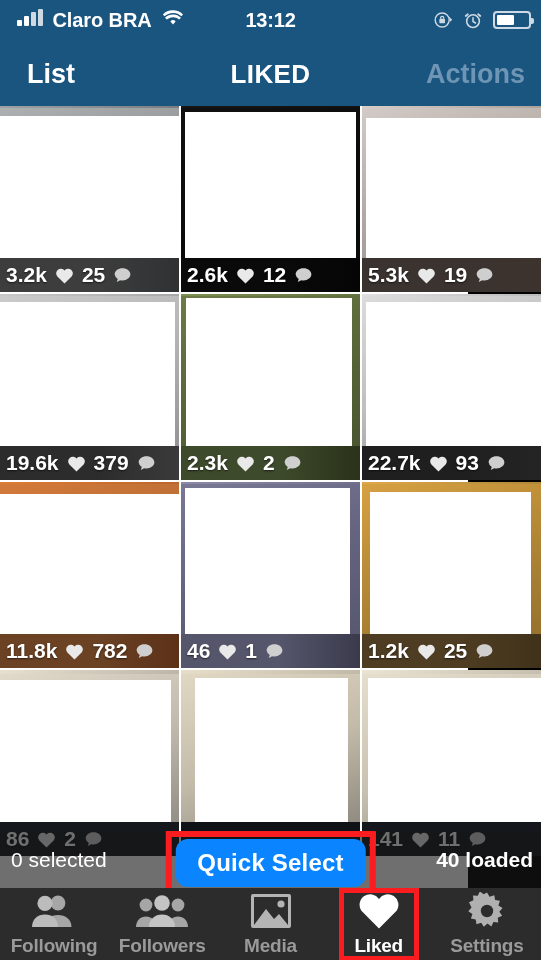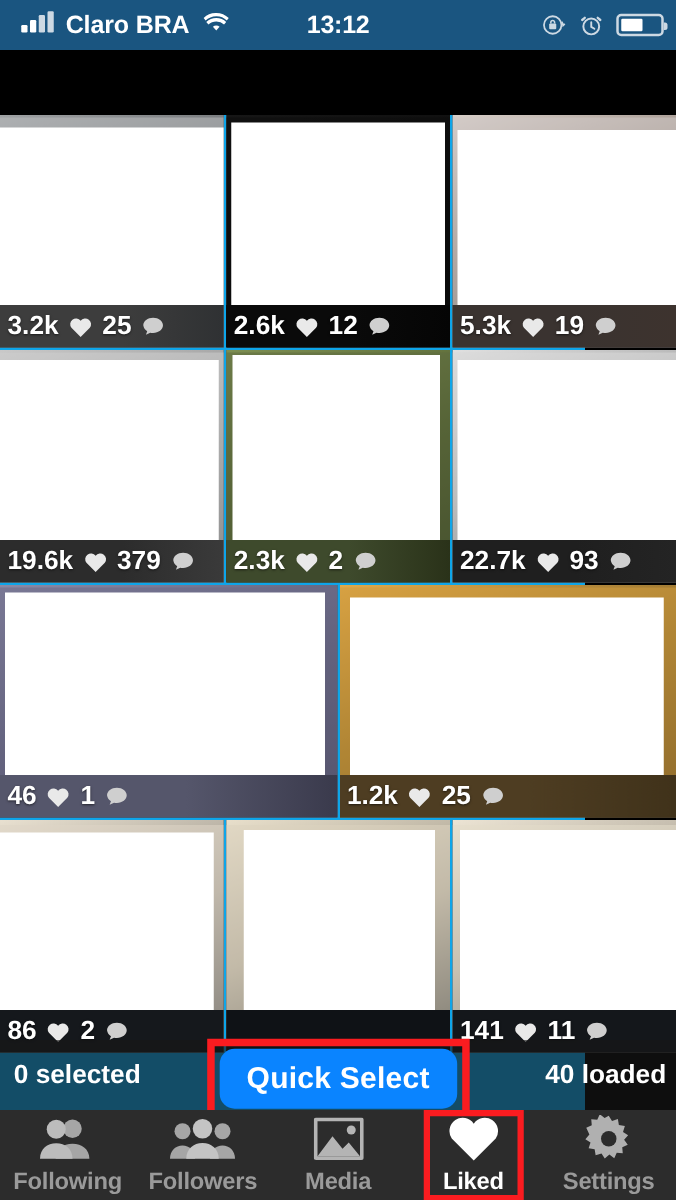--- a/index.html
+++ b/index.html
@@ -129,24 +129,24 @@
     position: absolute;
     right: 16px;
     font-size: 27px;
     font-weight: bold;
     color: #6e96b4;
   }
 
   
   .grid {
     position: absolute;
-    top: 92px; left: 0;
+    top: 106px; left: 0;
     width: 468px;
     height: 852px;
-    background: #0ea5e9;
+    background: #ffffff;
   }
   .grid-row {
     display: flex;
     width: 541px;
     height: 186px;
     gap: 2px;
     margin-bottom: 2px;
   }
   .cell {
     position: relative;
@@ -201,21 +201,21 @@
     height: 56px;
     background: rgba(22,22,22,0.62);
     z-index: 10;
     display: flex;
     align-items: center;
   }
   .selected-label {
     position: absolute;
     left: 11px;
     font-size: 21px;
-    font-weight: bold;
+    font-weight: normal;
     color: #ffffff;
   }
   .loaded-label {
     position: absolute;
     right: 8px;
     font-size: 21px;
     font-weight: bold;
     color: #ffffff;
     text-align: right;
   }
@@ -310,20 +310,25 @@
         <circle cx="12" cy="13.4" r="7.6" fill="none" stroke="#cdd9e3" stroke-width="1.9"></circle>
         <path d="M12 9.4v4.4l3 1.8" fill="none" stroke="#cdd9e3" stroke-width="1.8" stroke-linecap="round"></path>
         <path d="M5.8 5.1 3.3 7.2M18.2 5.1l2.5 2.1" fill="none" stroke="#cdd9e3" stroke-width="2.2" stroke-linecap="round"></path>
       </svg>
       <div class="battery">
         <div class="battery-fill" id="battery-fill" style="width: 55%;"></div>
       </div>
     </div>
   </div>
 
+  <div class="nav-bar">
+    <div class="nav-left">List</div>
+    <div class="nav-title">LIKED</div>
+    <div class="nav-right">Actions</div>
+  </div>
 
   <div class="grid" id="grid">
       <div class="grid-row">
         <div class="cell">
           <div class="backdrop" style="background: linear-gradient(160deg, rgb(159, 162, 164) 0%, rgb(93, 96, 99) 48%, rgb(47, 49, 51) 100%);"></div>
           <div class="backdrop" style="background: rgb(185, 187, 189); opacity: 0.55; inset: 2px 0px 0px;"></div>
           <div class="plate" style="inset: 10px 0px 34px;"></div>
           <div class="caption">
             <div class="strip" style="background: linear-gradient(90deg, rgb(61, 61, 61) 0%, rgb(61, 61, 61) 55%, rgba(0, 0, 0, 0) 100%), rgb(47, 49, 51);"></div>
             <span class="cap-num">3.2k</span>
@@ -413,20 +418,36 @@
   <path d="M12 21.2 3.6 12.9A5.3 5.3 0 0 1 12 6.3a5.3 5.3 0 0 1 8.4 6.6Z" fill="#e9e9e9"></path>
             </svg>
             <span class="cap-num">93</span>
             <svg viewBox="0 0 24 24" class="comment-glyph">
   <path d="M12 3.6c5 0 9 3.1 9 7s-4 7-9 7a11 11 0 0 1-2.6-.3l-4 2 1.2-3.2A7.6 7.6 0 0 1 3 10.6c0-3.9 4-7 9-7Z" fill="#cfcfcf"></path>
             </svg>
           </div>
         </div>
       </div>
       <div class="grid-row">
+        <div class="cell">
+          <div class="backdrop" style="background: linear-gradient(160deg, rgb(224, 123, 52) 0%, rgb(157, 85, 38) 48%, rgb(92, 49, 24) 100%);"></div>
+          <div class="backdrop" style="background: rgb(201, 122, 63); opacity: 0.55; inset: 2px 0px 0px;"></div>
+          <div class="plate" style="inset: 12px 0px 32px;"></div>
+          <div class="caption">
+            <div class="strip" style="background: linear-gradient(90deg, rgb(107, 66, 36) 0%, rgb(107, 66, 36) 55%, rgba(0, 0, 0, 0) 100%), rgb(92, 49, 24);"></div>
+            <span class="cap-num">11.8k</span>
+            <svg viewBox="0 0 24 24" class="heart-glyph">
+  <path d="M12 21.2 3.6 12.9A5.3 5.3 0 0 1 12 6.3a5.3 5.3 0 0 1 8.4 6.6Z" fill="#e9e9e9"></path>
+            </svg>
+            <span class="cap-num">782</span>
+            <svg viewBox="0 0 24 24" class="comment-glyph">
+  <path d="M12 3.6c5 0 9 3.1 9 7s-4 7-9 7a11 11 0 0 1-2.6-.3l-4 2 1.2-3.2A7.6 7.6 0 0 1 3 10.6c0-3.9 4-7 9-7Z" fill="#cfcfcf"></path>
+            </svg>
+          </div>
+        </div>
         <div class="cell">
           <div class="backdrop" style="background: linear-gradient(160deg, rgb(139, 138, 166) 0%, rgb(92, 92, 118) 48%, rgb(58, 58, 76) 100%);"></div>
           <div class="backdrop" style="background: rgb(107, 106, 134); opacity: 0.55; inset: 2px 0px 0px;"></div>
           <div class="plate" style="inset: 6px 10px 34px 4px;"></div>
           <div class="caption">
             <div class="strip" style="background: linear-gradient(90deg, rgb(85, 86, 107) 0%, rgb(85, 86, 107) 55%, rgba(0, 0, 0, 0) 100%), rgb(58, 58, 76);"></div>
             <span class="cap-num">46</span>
             <svg viewBox="0 0 24 24" class="heart-glyph">
   <path d="M12 21.2 3.6 12.9A5.3 5.3 0 0 1 12 6.3a5.3 5.3 0 0 1 8.4 6.6Z" fill="#e9e9e9"></path>
             </svg>

